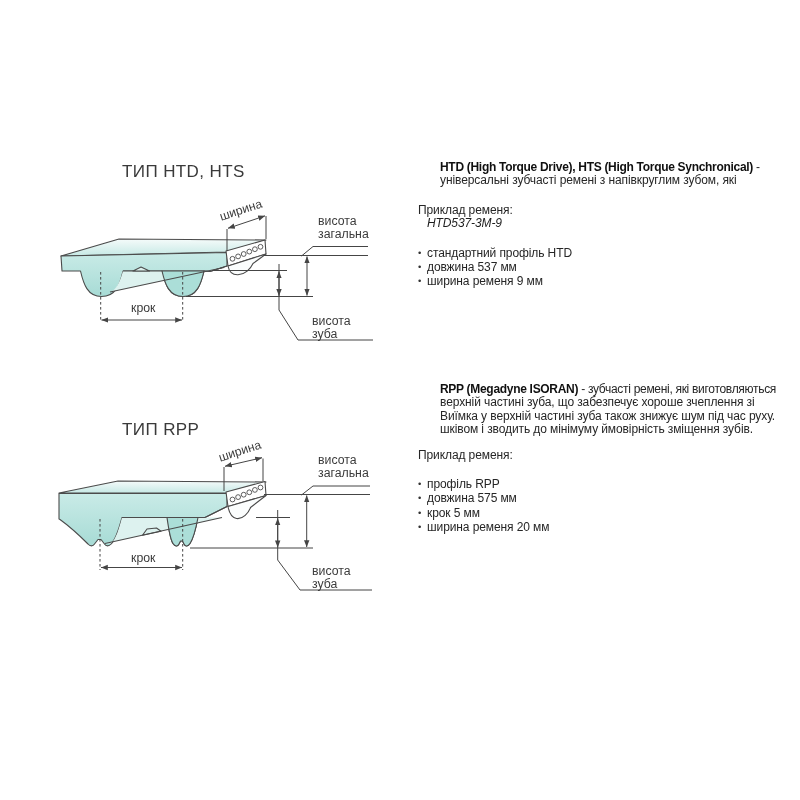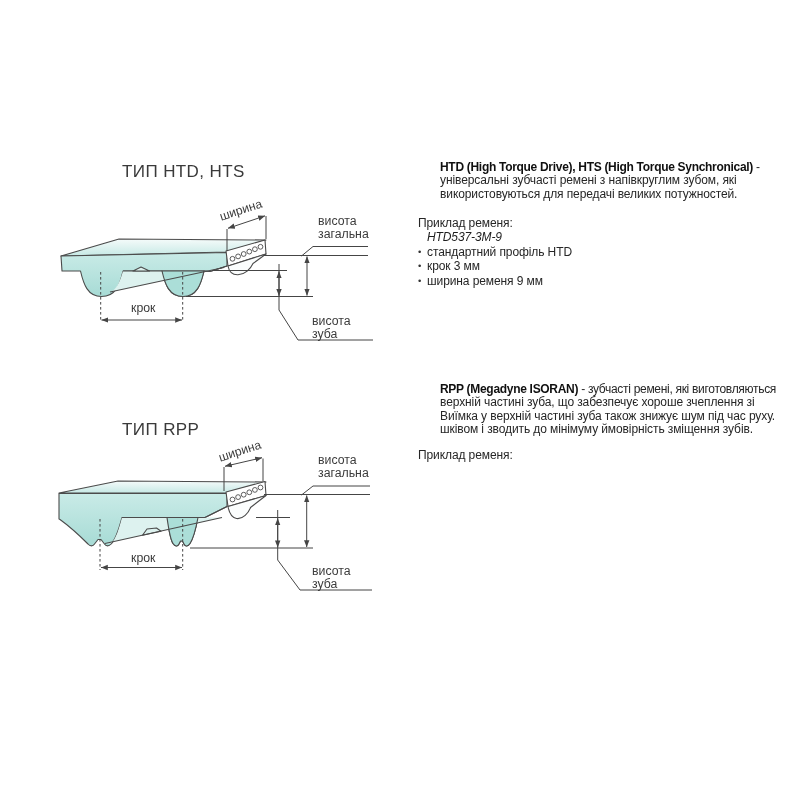--- a/index.html
+++ b/index.html
@@ -10,21 +10,21 @@
   .dlabel{position:absolute;font-size:12.3px;line-height:13px;color:#3c3c3c;white-space:nowrap;}
   .rot{transform:rotate(-18deg);transform-origin:center;}
   .text-col{position:absolute;left:418px;width:376px;font-size:12px;line-height:13.4px;
             color:#262626;letter-spacing:-.1px;}
   .text-col .ln{white-space:nowrap;margin-left:22px;}
   .text-col b{color:#101010;}
   .tight{letter-spacing:-.3px;}
   .example-label{margin-top:16px;}
   .example-label.rpp-gap{margin-top:12px;}
   .example-name{font-style:italic;color:#1d1d1d;padding-left:9px;white-space:nowrap;}
-  .specs{margin-top:1px;}
+  .specs{margin-top:15px;}
   .spec{white-space:nowrap;}
   .spec .dot{display:inline-block;width:9px;font-size:9.5px;vertical-align:1px;color:#333;}
 </style>
 </head>
 <body>
 
 <div class="page">
 
   <svg class="art" width="800" height="800" viewBox="0 0 800 800">
     <defs>
@@ -130,26 +130,25 @@
   <div class="dlabel" style="left:312px;top:315px">
     <div>висота</div>
     <div>зуба</div>
   </div>
 
   <div class="text-col" style="top:161px">
     <div class="ln tight">
       <b>HTD (High Torque Drive), HTS (High Torque Synchronical)</b><span> -</span>
     </div>
     <div class="ln">універсальні зубчасті ремені  з напівкруглим зубом, які</div>
-    <div class="ln">використовуються для передачі великих потужностей.</div>
     <div class="example-label">Приклад ременя:</div>
     <div class="example-name">HTD537-3M-9</div>
     <div class="specs">
       <div class="spec"><span class="dot">•</span><span>стандартний профіль HTD</span></div>
-      <div class="spec"><span class="dot">•</span><span>крок 3 мм</span></div>
+      <div class="spec"><span class="dot">•</span><span>довжина 537 мм</span></div>
       <div class="spec"><span class="dot">•</span><span>ширина ременя 9 мм</span></div>
     </div>
   </div>
 
   <div class="title" style="left:122px;top:420px">ТИП RPP</div>
 
   <div class="dlabel rot" style="left:218px;top:445px">ширина</div>
   <div class="dlabel" style="left:318px;top:454px">
     <div>висота</div>
     <div>загальна</div>
@@ -161,15 +160,21 @@
   </div>
 
   <div class="text-col" style="top:383px">
     <div class="ln tight">
       <b>RPP (Megadyne ISORAN)</b><span> - зубчасті ремені, які виготовляються</span>
     </div>
     <div class="ln">верхній частині зуба, що забезпечує хороше зчеплення зі</div>
     <div class="ln">Виїмка у верхній частині зуба також знижує шум під час руху.</div>
     <div class="ln">шківом і зводить до мінімуму ймовірність зміщення зубів.</div>
     <div class="example-label rpp-gap">Приклад ременя:</div>
+    <div class="specs">
+      <div class="spec"><span class="dot">•</span><span>профіль RPP</span></div>
+      <div class="spec"><span class="dot">•</span><span>довжина 575 мм</span></div>
+      <div class="spec"><span class="dot">•</span><span>крок 5 мм</span></div>
+      <div class="spec"><span class="dot">•</span><span>ширина ременя 20 мм</span></div>
+    </div>
   </div>
 
 </div>
 
 </body></html>

